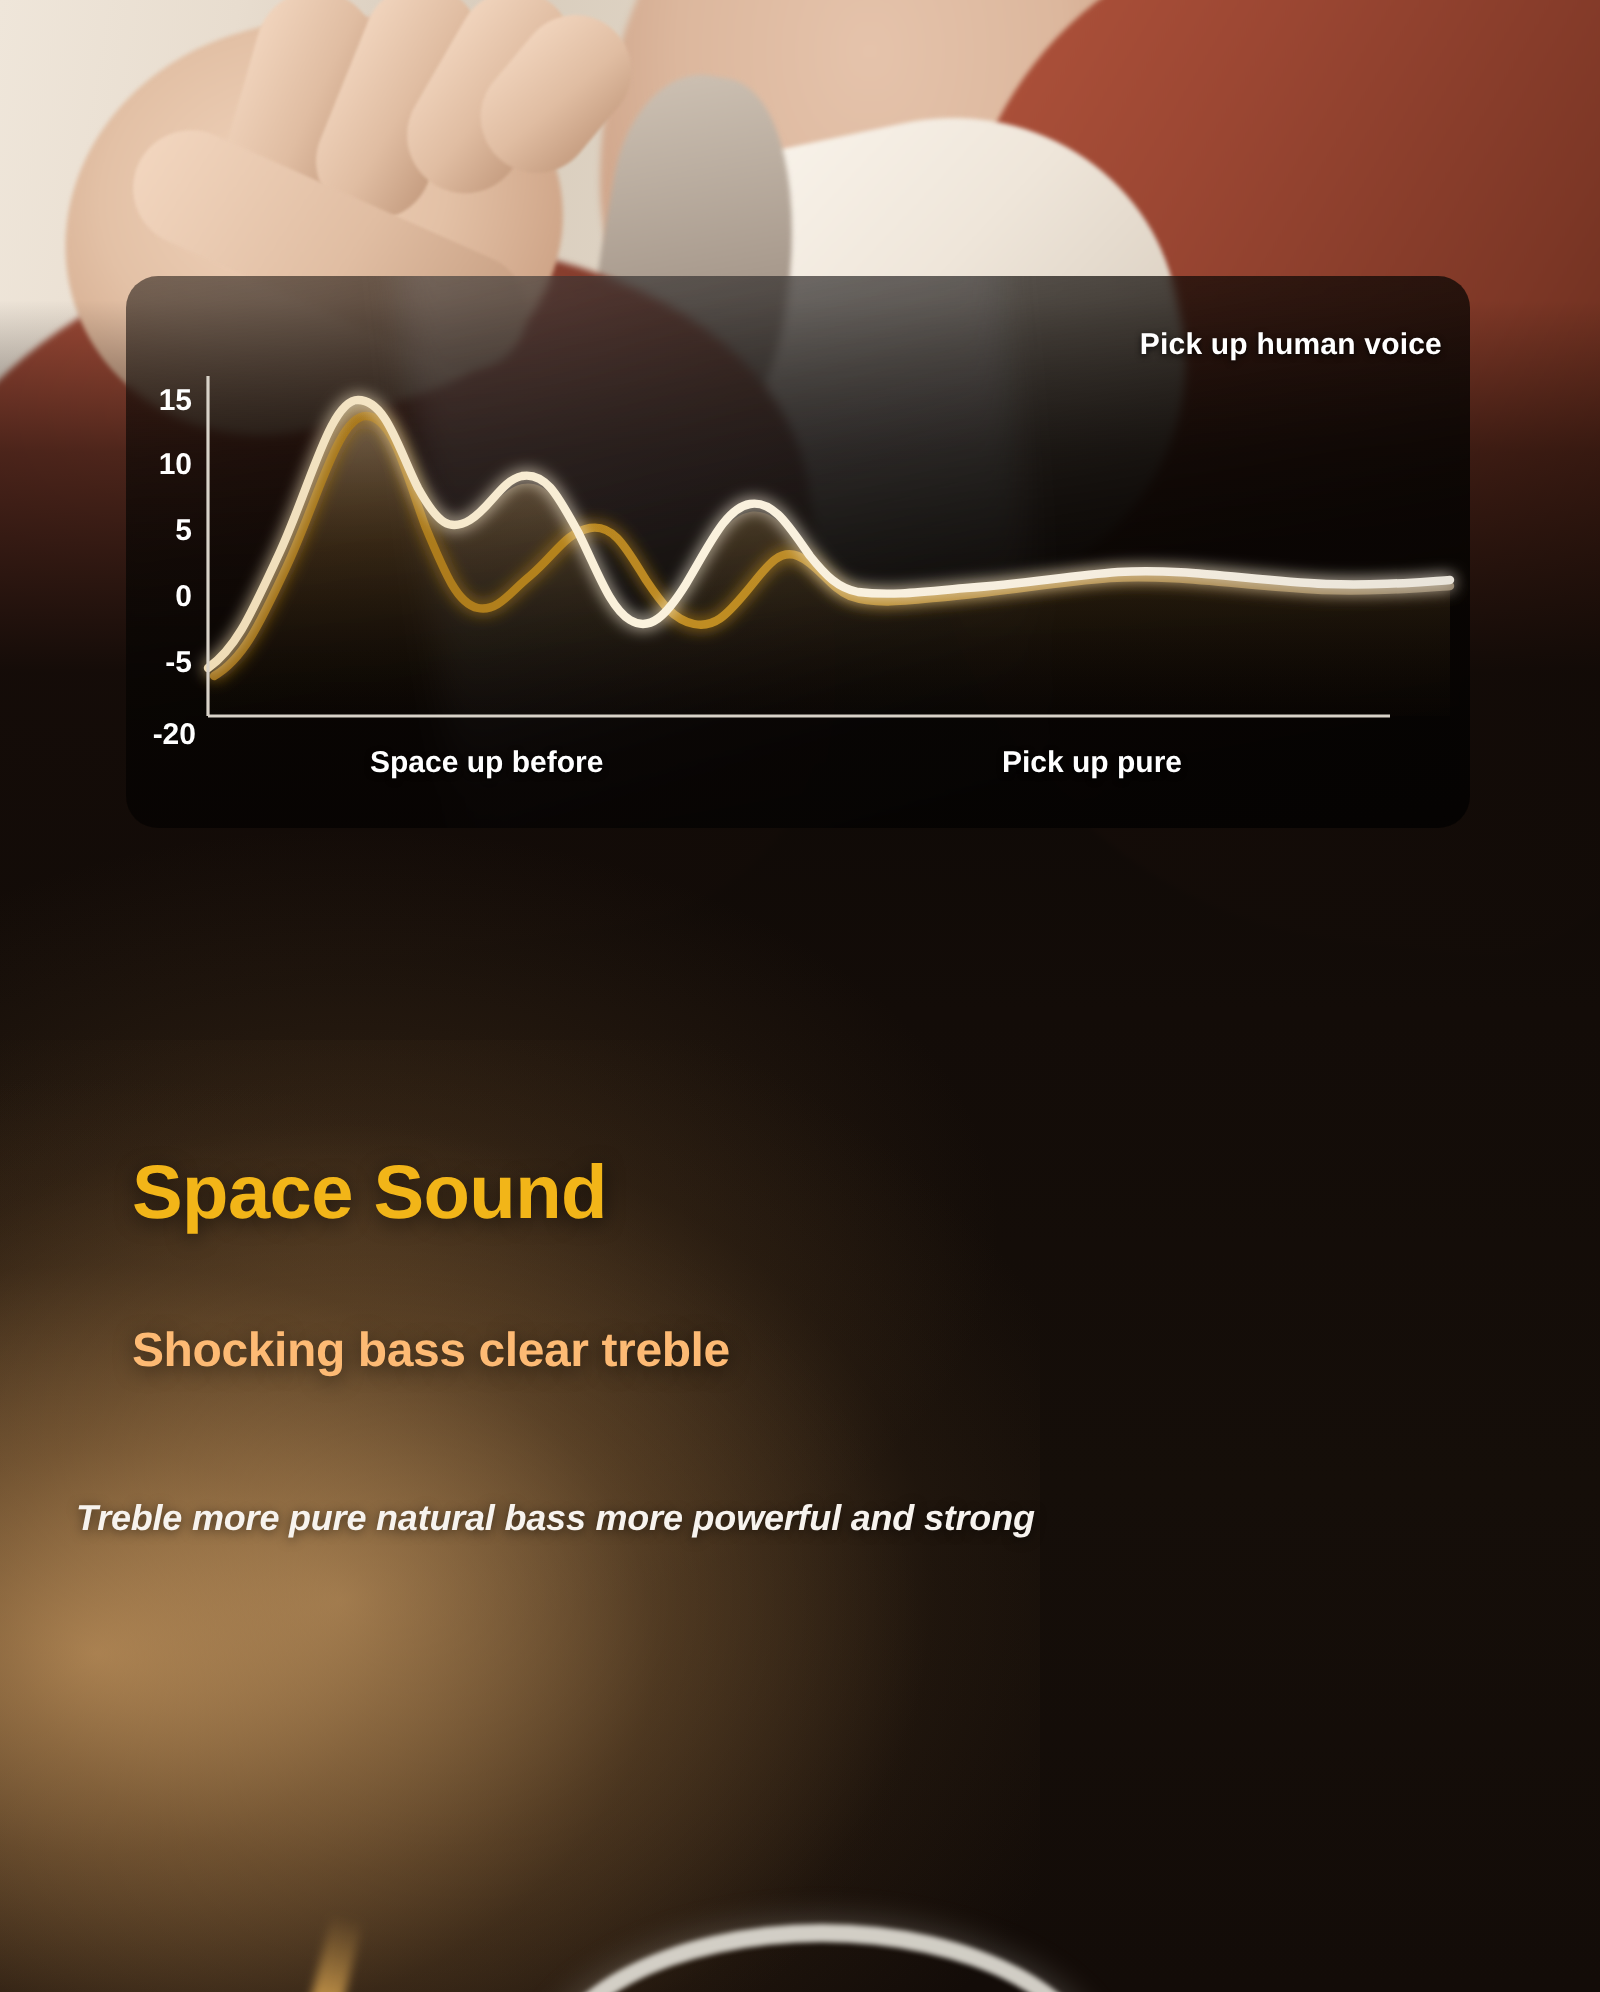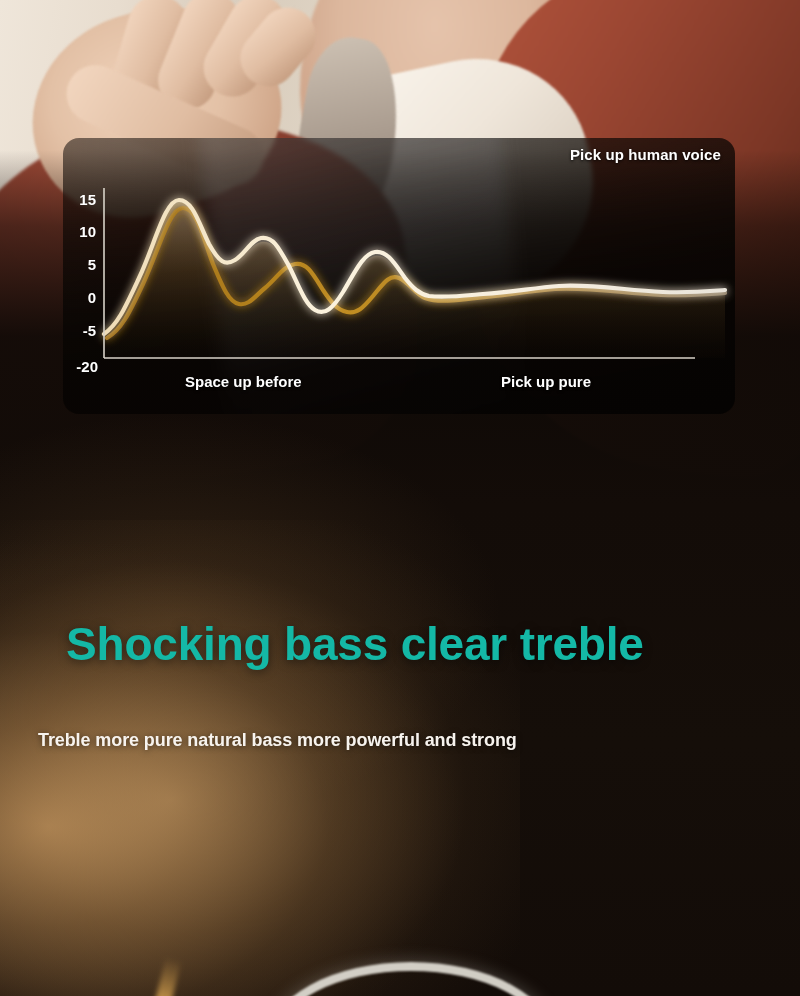--- a/index.html
+++ b/index.html
@@ -204,21 +204,21 @@
       rgba(60,62,66,0.03) 75%,
       rgba(0,0,0,0) 100%);
     transform: rotate(-6deg);
     filter: blur(9px);
     pointer-events: none;
   }
 
   .card-title {
     position: absolute;
     right: 14px;
-    top: 8px;
+    top: 26px;
     color: #ffffff;
     font-size: 15px;
     font-weight: bold;
     letter-spacing: 0.1px;
     text-shadow: 0 1px 3px rgba(0,0,0,0.85);
     white-space: nowrap;
   }
 
   .plot-svg {
     position: absolute;
@@ -256,34 +256,35 @@
     margin: 0 0 0 66px;
     color: #f2b518;
     font-size: 38px;
     font-weight: bold;
     letter-spacing: -0.3px;
     line-height: 1.18;
     text-shadow: 0 2px 10px rgba(0,0,0,0.55);
   }
   .title-sub {
     margin: 42px 0 12px 66px;
-    color: #14b8a6;
-    font-size: 46px;
+    color: #fdba74;
+    font-size: 24px;
     font-weight: bold;
     letter-spacing: -0.2px;
     line-height: 1.2;
     text-shadow: 0 2px 10px rgba(0,0,0,0.5);
   }
   .title-desc {
     margin: 58px 0 0 38px;
     color: #f7f3ee;
     font-size: 18px;
     font-weight: bold;
     letter-spacing: -0.1px;
     text-shadow: 0 1px 6px rgba(0,0,0,0.55);
+    font-style: italic;
   }
 </style>
 </head>
 <body>
 
 <div id="page">
 
   <div class="photo-layer">
     <div class="bg-cream"></div>
     <div class="skin-neck"></div>
@@ -372,17 +373,18 @@
       <text class="axis-tick-label" x="33" y="165">0</text>
       <text class="axis-tick-label" x="33" y="198">-5</text>
       <text class="axis-tick-label" x="35" y="234">-20</text>
     </svg>
 
     <div class="xcat-label xcat-before">Space up before</div>
     <div class="xcat-label xcat-after">Pick up pure</div>
   </div>
 
   <div class="headline-block">
+    <h1 class="title-main">Space Sound</h1>
     <h2 class="title-sub">Shocking bass clear treble</h2>
     <p class="title-desc">Treble more pure natural bass more powerful and strong</p>
   </div>
 
 </div>
 
 </body></html>

